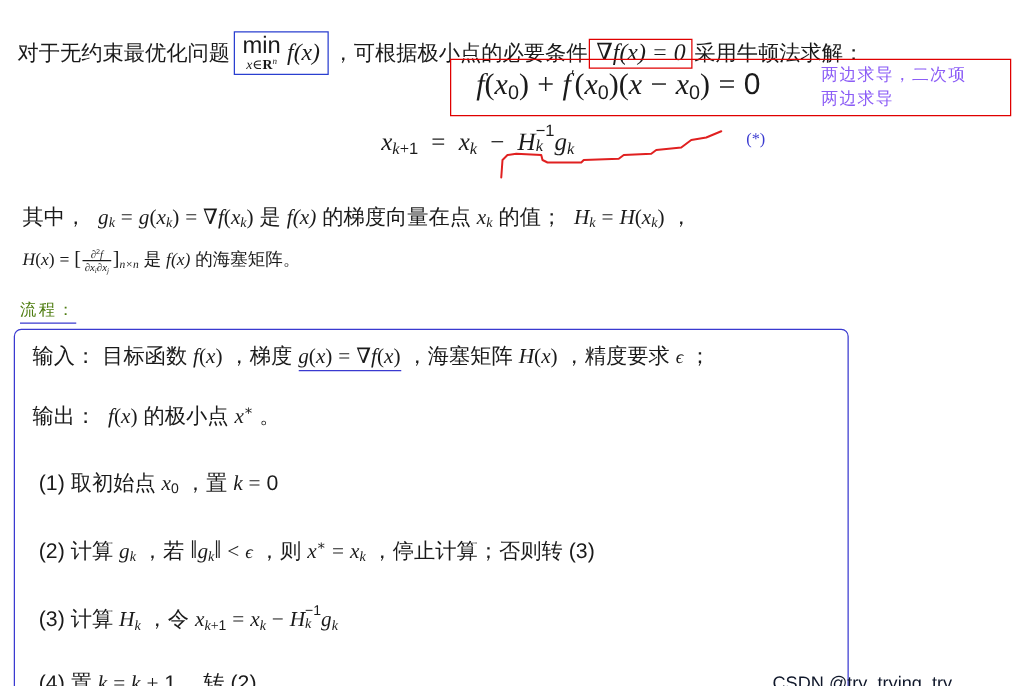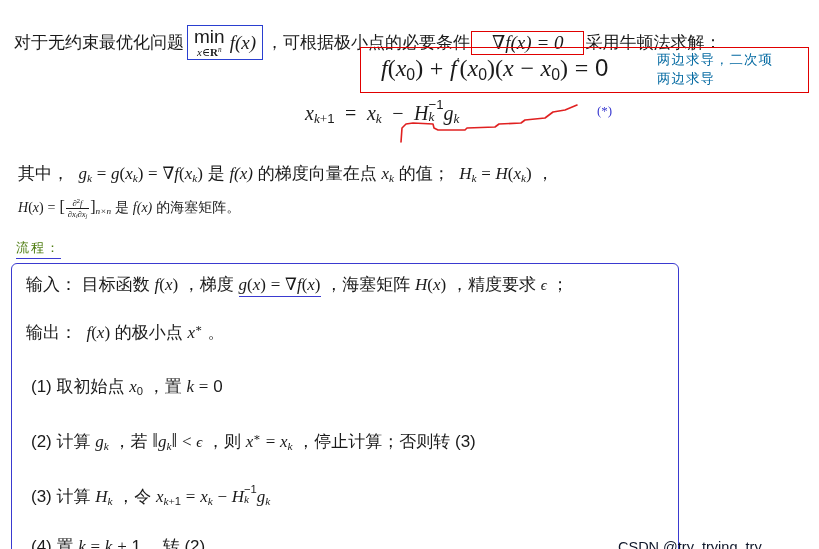--- a/index.html
+++ b/index.html
@@ -63,41 +63,41 @@
   }
   .minop {
     display: inline-block; text-align: center;
     font-family: "Liberation Serif","DejaVu Serif",serif;
     vertical-align: middle;
   }
   .minop .top { display:block; font-size: 19px; font-style: normal; line-height: 1.05; }
   .minop .bot { display:block; font-size: 11px; line-height: 1.05; }
   .redbox-inline {
     border: 1.5px solid #e00000;
-    padding: 0px 20px;
+    padding: 0px 5px;
     margin: 0 1px;
     display: inline-flex; align-items: center;
     font-size: 19px;
     line-height: 1.15;
   }
 
   
   .redbox-eq {
     position: absolute;
     left: 360px; top: 27px;
     width: 449px; height: 46px;
     border: 1.5px solid #e00000;
   }
   .taylor {
     position: absolute; left: 20px; top: 6px;
     font-size: 24px; white-space: nowrap;
   }
   .redannot {
     position: absolute; left: 296px; top: 2px;
-    color: #0369a1;
+    color: #8b5cf6;
     font-family: Liberation Sans, sans-serif;
     font-size: 13.5px;
     line-height: 19px;
     letter-spacing: 1px;
     width: 150px;
   }
 
   
   .newton {
     position: absolute; left: 305px; top: 78px;

